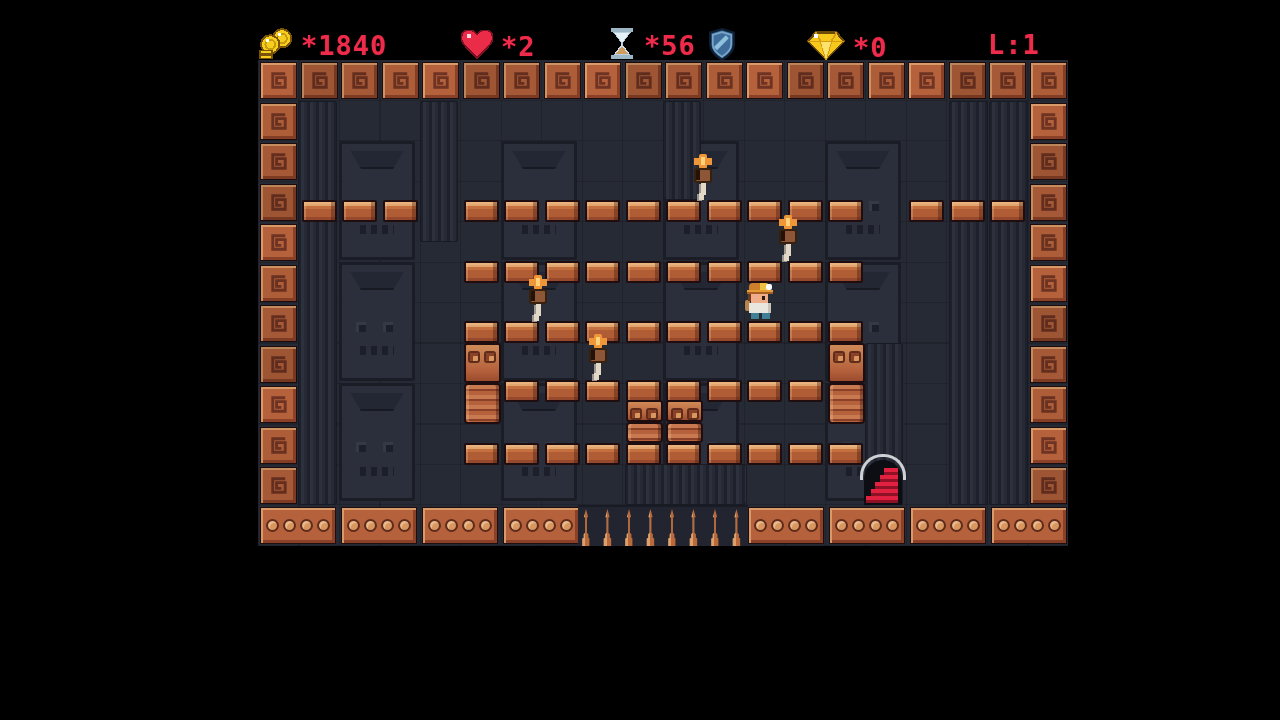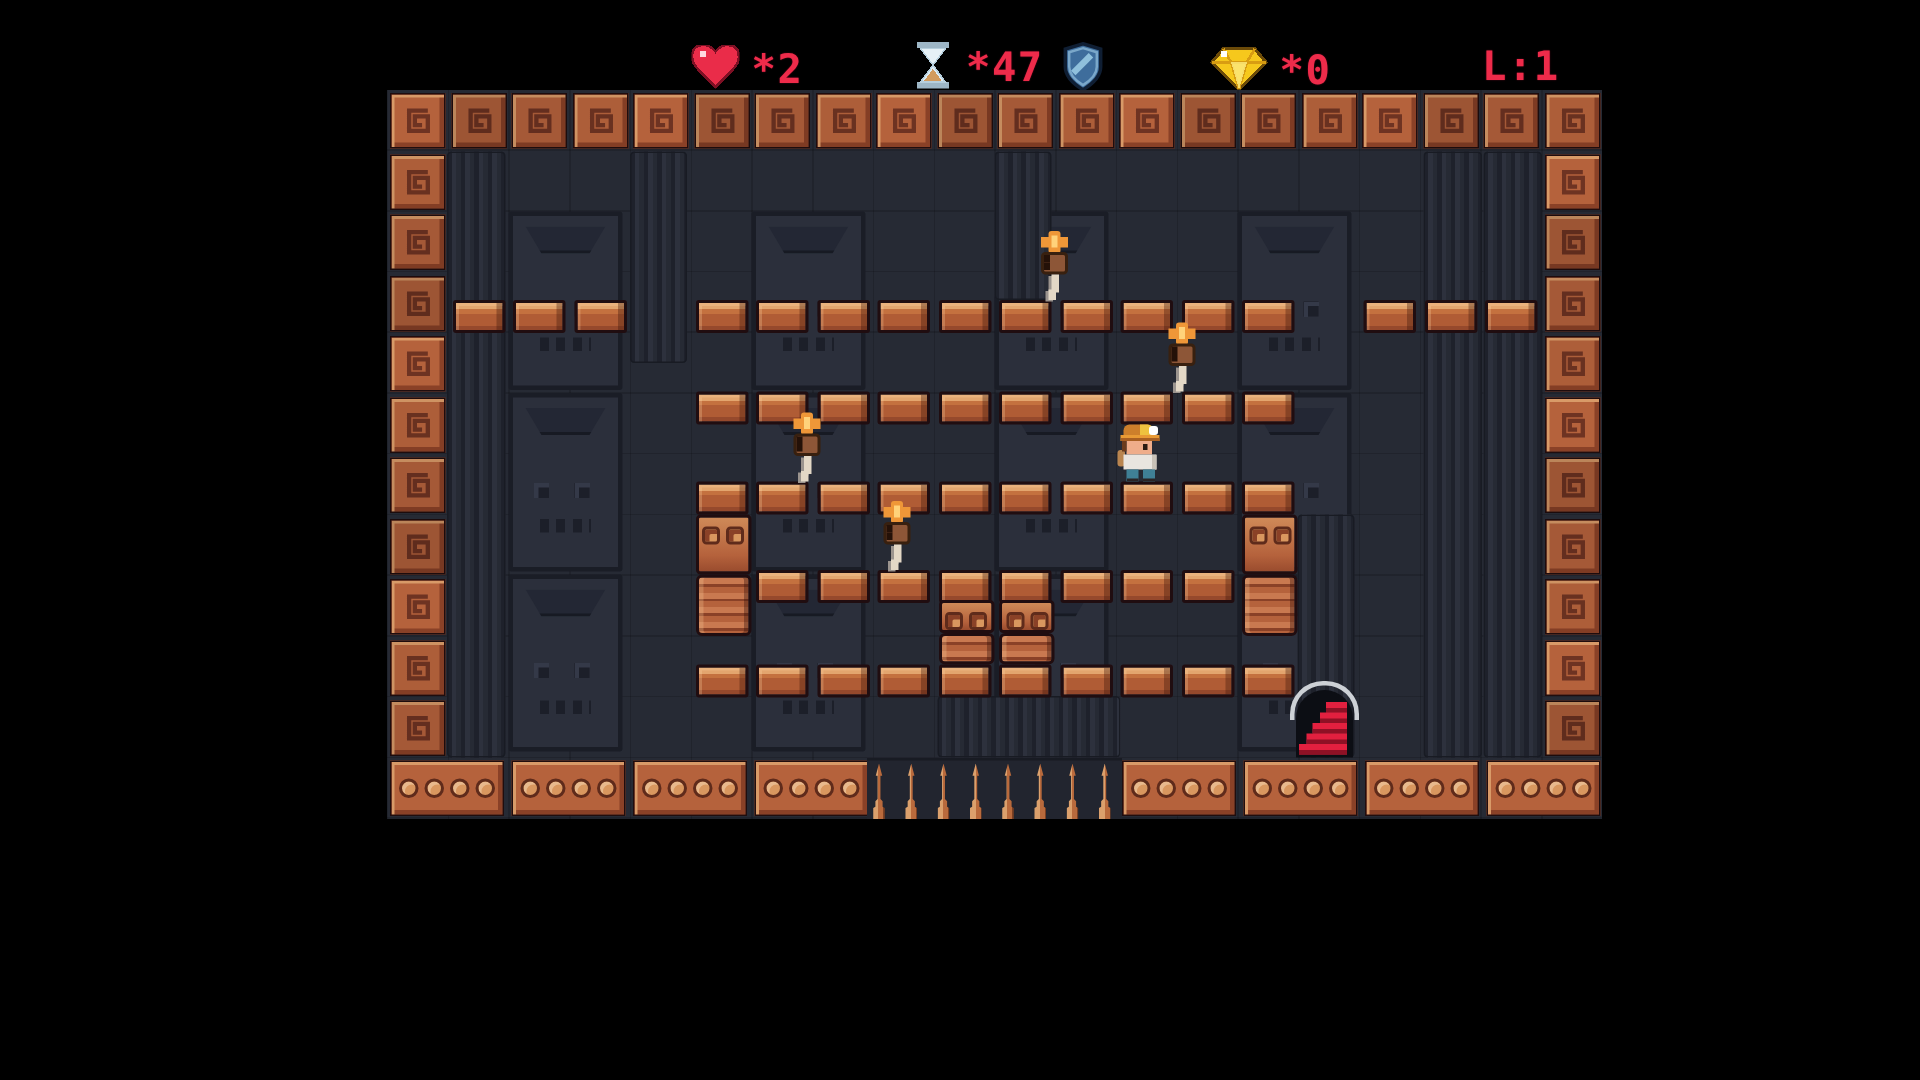--- a/index.html
+++ b/index.html
@@ -64,20 +64,35 @@
 
   .torch > div, .playerwrap > div, .playerwrap > div > div{position:absolute;}
 </style>
 </head>
 <body>
 
 <div class="stage">
 
   <div class="hud">
 
+    <div class="hud-item" style="left:259px;top:28px;">
+      <span style="margin-right:6px;display:inline-block;">
+        <svg width="36" height="32" viewBox="0 0 18 16" shape-rendering="crispEdges">
+          <circle cx="11.5" cy="5.2" r="4.6" fill="#f5cf1d" stroke="#7a5208" stroke-width="1"></circle>
+          <circle cx="11.5" cy="5.2" r="2.4" fill="none" stroke="#c9990f" stroke-width="1"></circle>
+          <circle cx="5.6" cy="8.2" r="4.6" fill="#f5cf1d" stroke="#7a5208" stroke-width="1"></circle>
+          <circle cx="5.6" cy="8.2" r="2.4" fill="none" stroke="#c9990f" stroke-width="1"></circle>
+          <rect x="3.6" y="5.6" width="1.6" height="1.6" fill="#ffffff"></rect>
+          <rect x="9.5" y="2.6" width="1.6" height="1.6" fill="#ffffff"></rect>
+          <rect x="0.6" y="11.2" width="6" height="1.8" fill="#f5cf1d" stroke="#7a5208" stroke-width="0.8"></rect>
+          <rect x="0.6" y="13.4" width="6" height="1.8" fill="#f5cf1d" stroke="#7a5208" stroke-width="0.8"></rect>
+        </svg>
+      </span>
+      <span class="hud-text">*1840</span>
+    </div>
 
     <div class="hud-item" style="left:461px;top:30px;">
       <span style="margin-right:8px;display:inline-block;">
         <svg width="32" height="29" viewBox="0 0 28 26" shape-rendering="crispEdges">
           <path d="M14 25 L4 15 Q0 11 0 7 Q0 0 7 0 Q11 0 14 4 Q17 0 21 0 Q28 0 28 7 Q28 11 24 15 Z" fill="#ea2c49" stroke="#7e1024" stroke-width="1.5"></path>
           <rect x="5" y="3.5" width="3.5" height="3.5" fill="#ffd9e0"></rect>
         </svg>
       </span>
       <span class="hud-text">*2</span>
     </div>
@@ -85,21 +100,21 @@
     <div class="hud-item" style="left:610px;top:28px;">
       <span style="margin-right:10px;display:inline-block;">
         <svg width="24" height="31" viewBox="0 0 20 26" shape-rendering="crispEdges">
           <rect x="1" y="0" width="18" height="3.6" fill="#9db6c6"></rect>
           <rect x="1" y="22.4" width="18" height="3.6" fill="#9db6c6"></rect>
           <polygon points="3,3.6 17,3.6 10,13" fill="#e6f1f7" stroke="#b6cfdd" stroke-width="0.8"></polygon>
           <polygon points="10,13 3,22.4 17,22.4" fill="#dcebf4" stroke="#b6cfdd" stroke-width="0.8"></polygon>
           <polygon points="10,15 5.2,21.6 14.8,21.6" fill="#d29b5e"></polygon>
         </svg>
       </span>
-      <span class="hud-text">*47</span>
+      <span class="hud-text">*56</span>
     </div>
 
     <div class="hud-item" style="left:707px;top:28px;">
       <span style="display:inline-block;">
         <svg width="30" height="33" viewBox="0 0 24 28">
           <path d="M12 1 L22 4 V14 Q22 21 12 27 Q2 21 2 14 V4 Z" fill="#3e6d9c" stroke="#0f1e33" stroke-width="2"></path>
           <path d="M12 3.5 L19.8 5.8 V14 Q19.8 19.5 12 24.4 Q4.2 19.5 4.2 14 V5.8 Z" fill="none" stroke="#7aa7c9" stroke-width="1.4"></path>
           <path d="M6.5 17.5 L16.5 7.5" stroke="#8fc0dc" stroke-width="3.6"></path>
         </svg>
       </span>

